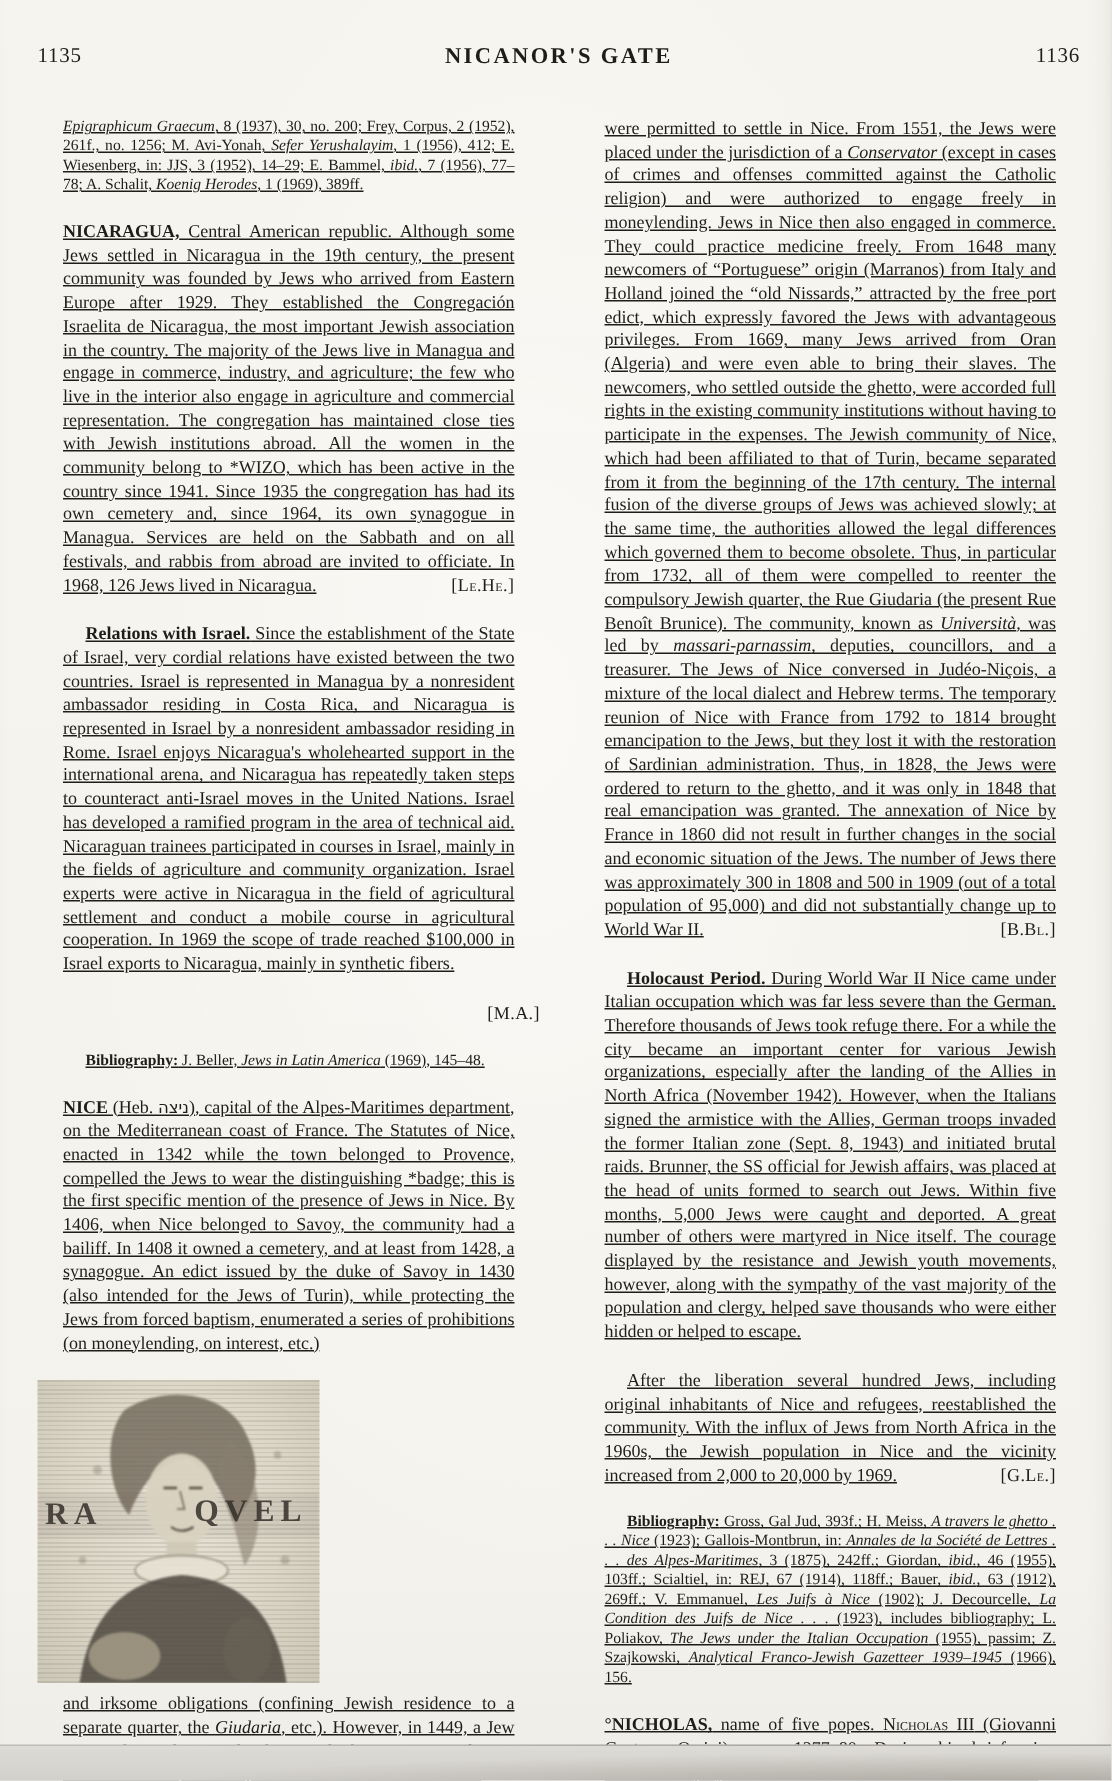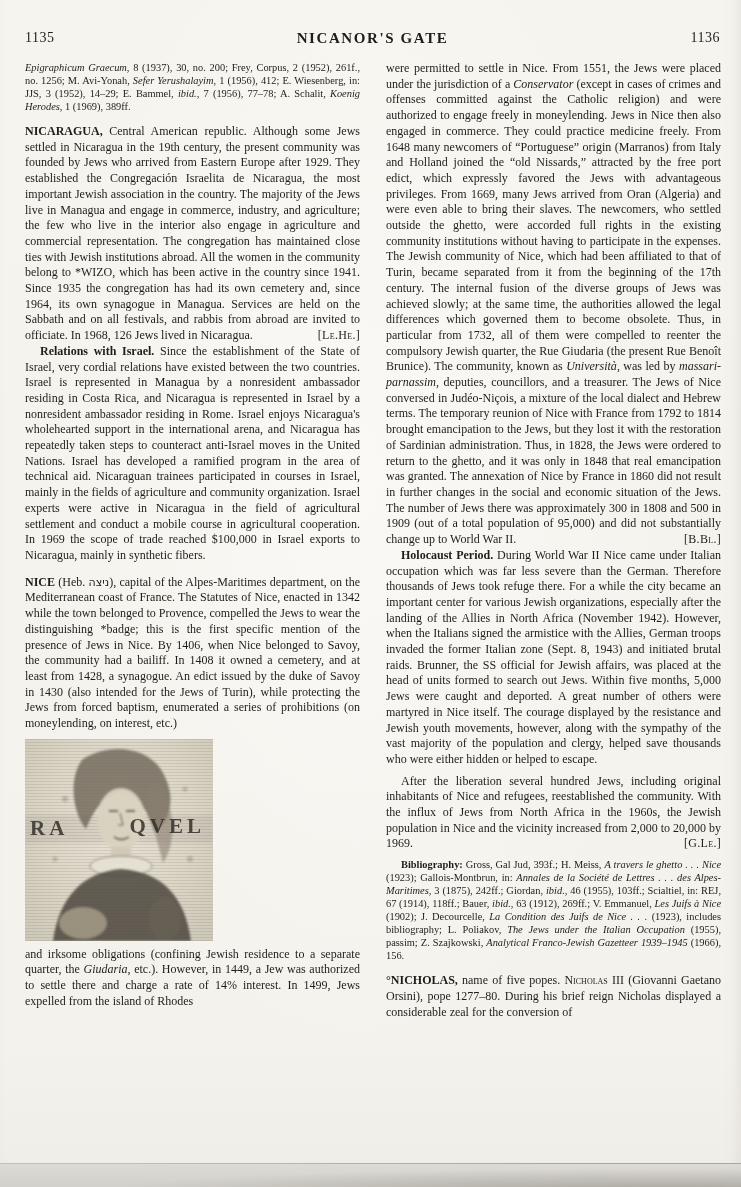--- a/index.html
+++ b/index.html
@@ -15,21 +15,21 @@
   .hdr { position:absolute; top:30px; left:25px; right:21px; height:20px; }
   .pageno { font-size:14px; letter-spacing:0.5px; position:absolute; top:0; }
   .pageno.left { left:0; }
   .pageno.right { right:0; }
   .running-title {
     position:absolute; left:50%; transform:translateX(-50%); top:0;
     font-size:15px; font-weight:bold; letter-spacing:1.6px; white-space:nowrap;
   }
   .columns { position:absolute; top:61px; left:25px; width:697px; display:flex; gap:26px; }
   .col { width:335px; text-align:justify; font-size:12px; line-height:15.7px; }
-  .col p { margin:0; }
+  .col p { margin:17px;text-decoration:underline; }
   .small { font-size:10.4px; line-height:13px; }
   .mt-sm { margin-top:6px !important; }
   .mt-md { margin-top:11px !important; }
   .indent { text-indent:15px; }
   .sig { float:right; font-variant:small-caps; letter-spacing:0.3px; }
   .sig-line { text-align:right; font-variant:small-caps; letter-spacing:0.3px; }
   .sig-line.small { line-height:14px; }
   .seg-i { font-style:italic; }
   .seg-b { font-weight:bold; }
   .seg-sc { font-variant:small-caps; }
@@ -71,21 +71,23 @@
   </div>
 
   <div class="columns">
 
     <div class="col">
       <p class="small"><span><span class="seg-i">Epigraphicum Graecum</span><span>, 8 (1937), 30, no. 200; Frey, Corpus, 2 (1952), 261f., no. 1256; M. Avi-Yonah, </span><span class="seg-i">Sefer Yerushalayim</span><span>, 1 (1956), 412; E. Wiesenberg, in: JJS, 3 (1952), 14–29; E. Bammel, </span><span class="seg-i">ibid.</span><span>, 7 (1956), 77–78; A. Schalit, </span><span class="seg-i">Koenig Herodes</span><span>, 1 (1969), 389ff.</span></span></p>
 
       <p class="mt-md"><span><span class="seg-b">NICARAGUA,</span><span> Central American republic. Although some Jews settled in Nicaragua in the 19th century, the present community was founded by Jews who arrived from Eastern Europe after 1929. They established the Congregación Israelita de Nicaragua, the most important Jewish association in the country. The majority of the Jews live in Managua and engage in commerce, industry, and agriculture; the few who live in the interior also engage in agriculture and commercial representation. The congregation has maintained close ties with Jewish institutions abroad. All the women in the community belong to *WIZO, which has been active in the country since 1941. Since 1935 the congregation has had its own cemetery and, since 1964, its own synagogue in Managua. Services are held on the Sabbath and on all festivals, and rabbis from abroad are invited to officiate. In 1968, 126 Jews lived in Nicaragua.</span></span><span class="sig">[Le.He.]</span></p>
 
       <p class="indent"><span><span class="seg-b">Relations with Israel.</span><span> Since the establishment of the State of Israel, very cordial relations have existed between the two countries. Israel is represented in Managua by a nonresident ambassador residing in Costa Rica, and Nicaragua is represented in Israel by a nonresident ambassador residing in Rome. Israel enjoys Nicaragua's wholehearted support in the international arena, and Nicaragua has repeatedly taken steps to counteract anti-Israel moves in the United Nations. Israel has developed a ramified program in the area of technical aid. Nicaraguan trainees participated in courses in Israel, mainly in the fields of agriculture and community organization. Israel experts were active in Nicaragua in the field of agricultural settlement and conduct a mobile course in agricultural cooperation. In 1969 the scope of trade reached $100,000 in Israel exports to Nicaragua, mainly in synthetic fibers.</span></span></p>
+      <div class="sig-line">[M.A.]</div>
 
+      <p class="small indent"><span><span class="seg-b">Bibliography:</span><span> J. Beller, </span><span class="seg-i">Jews in Latin America</span><span> (1969), 145–48.</span></span></p>
 
       <p class="mt-md"><span><span class="seg-b">NICE</span><span> (Heb. </span><span class="seg-he">ניצה</span><span>), capital of the Alpes-Maritimes department, on the Mediterranean coast of France. The Statutes of Nice, enacted in 1342 while the town belonged to Provence, compelled the Jews to wear the distinguishing *badge; this is the first specific mention of the presence of Jews in Nice. By 1406, when Nice belonged to Savoy, the community had a bailiff. In 1408 it owned a cemetery, and at least from 1428, a synagogue. An edict issued by the duke of Savoy in 1430 (also intended for the Jews of Turin), while protecting the Jews from forced baptism, enumerated a series of prohibitions (on moneylending, on interest, etc.)</span></span></p>
 
       <div class="figure">
         <div class="fig-image">
           <svg viewBox="0 0 188 202" width="188" height="202">
             <rect x="0" y="76" width="188" height="28" fill="rgba(60,55,45,0.08)"></rect>
             <g>
               <path d="M58,20 C86,2 128,8 140,38 C150,58 146,80 130,94 C122,70 114,58 99,52 C80,55 69,70 61,90 C46,72 44,36 58,20 Z" fill="#6b6355" opacity="0.78"></path>
               <path d="M128,40 C152,62 152,104 138,124 C132,102 127,80 120,60 Z" fill="#8a8172" opacity="0.6"></path>

